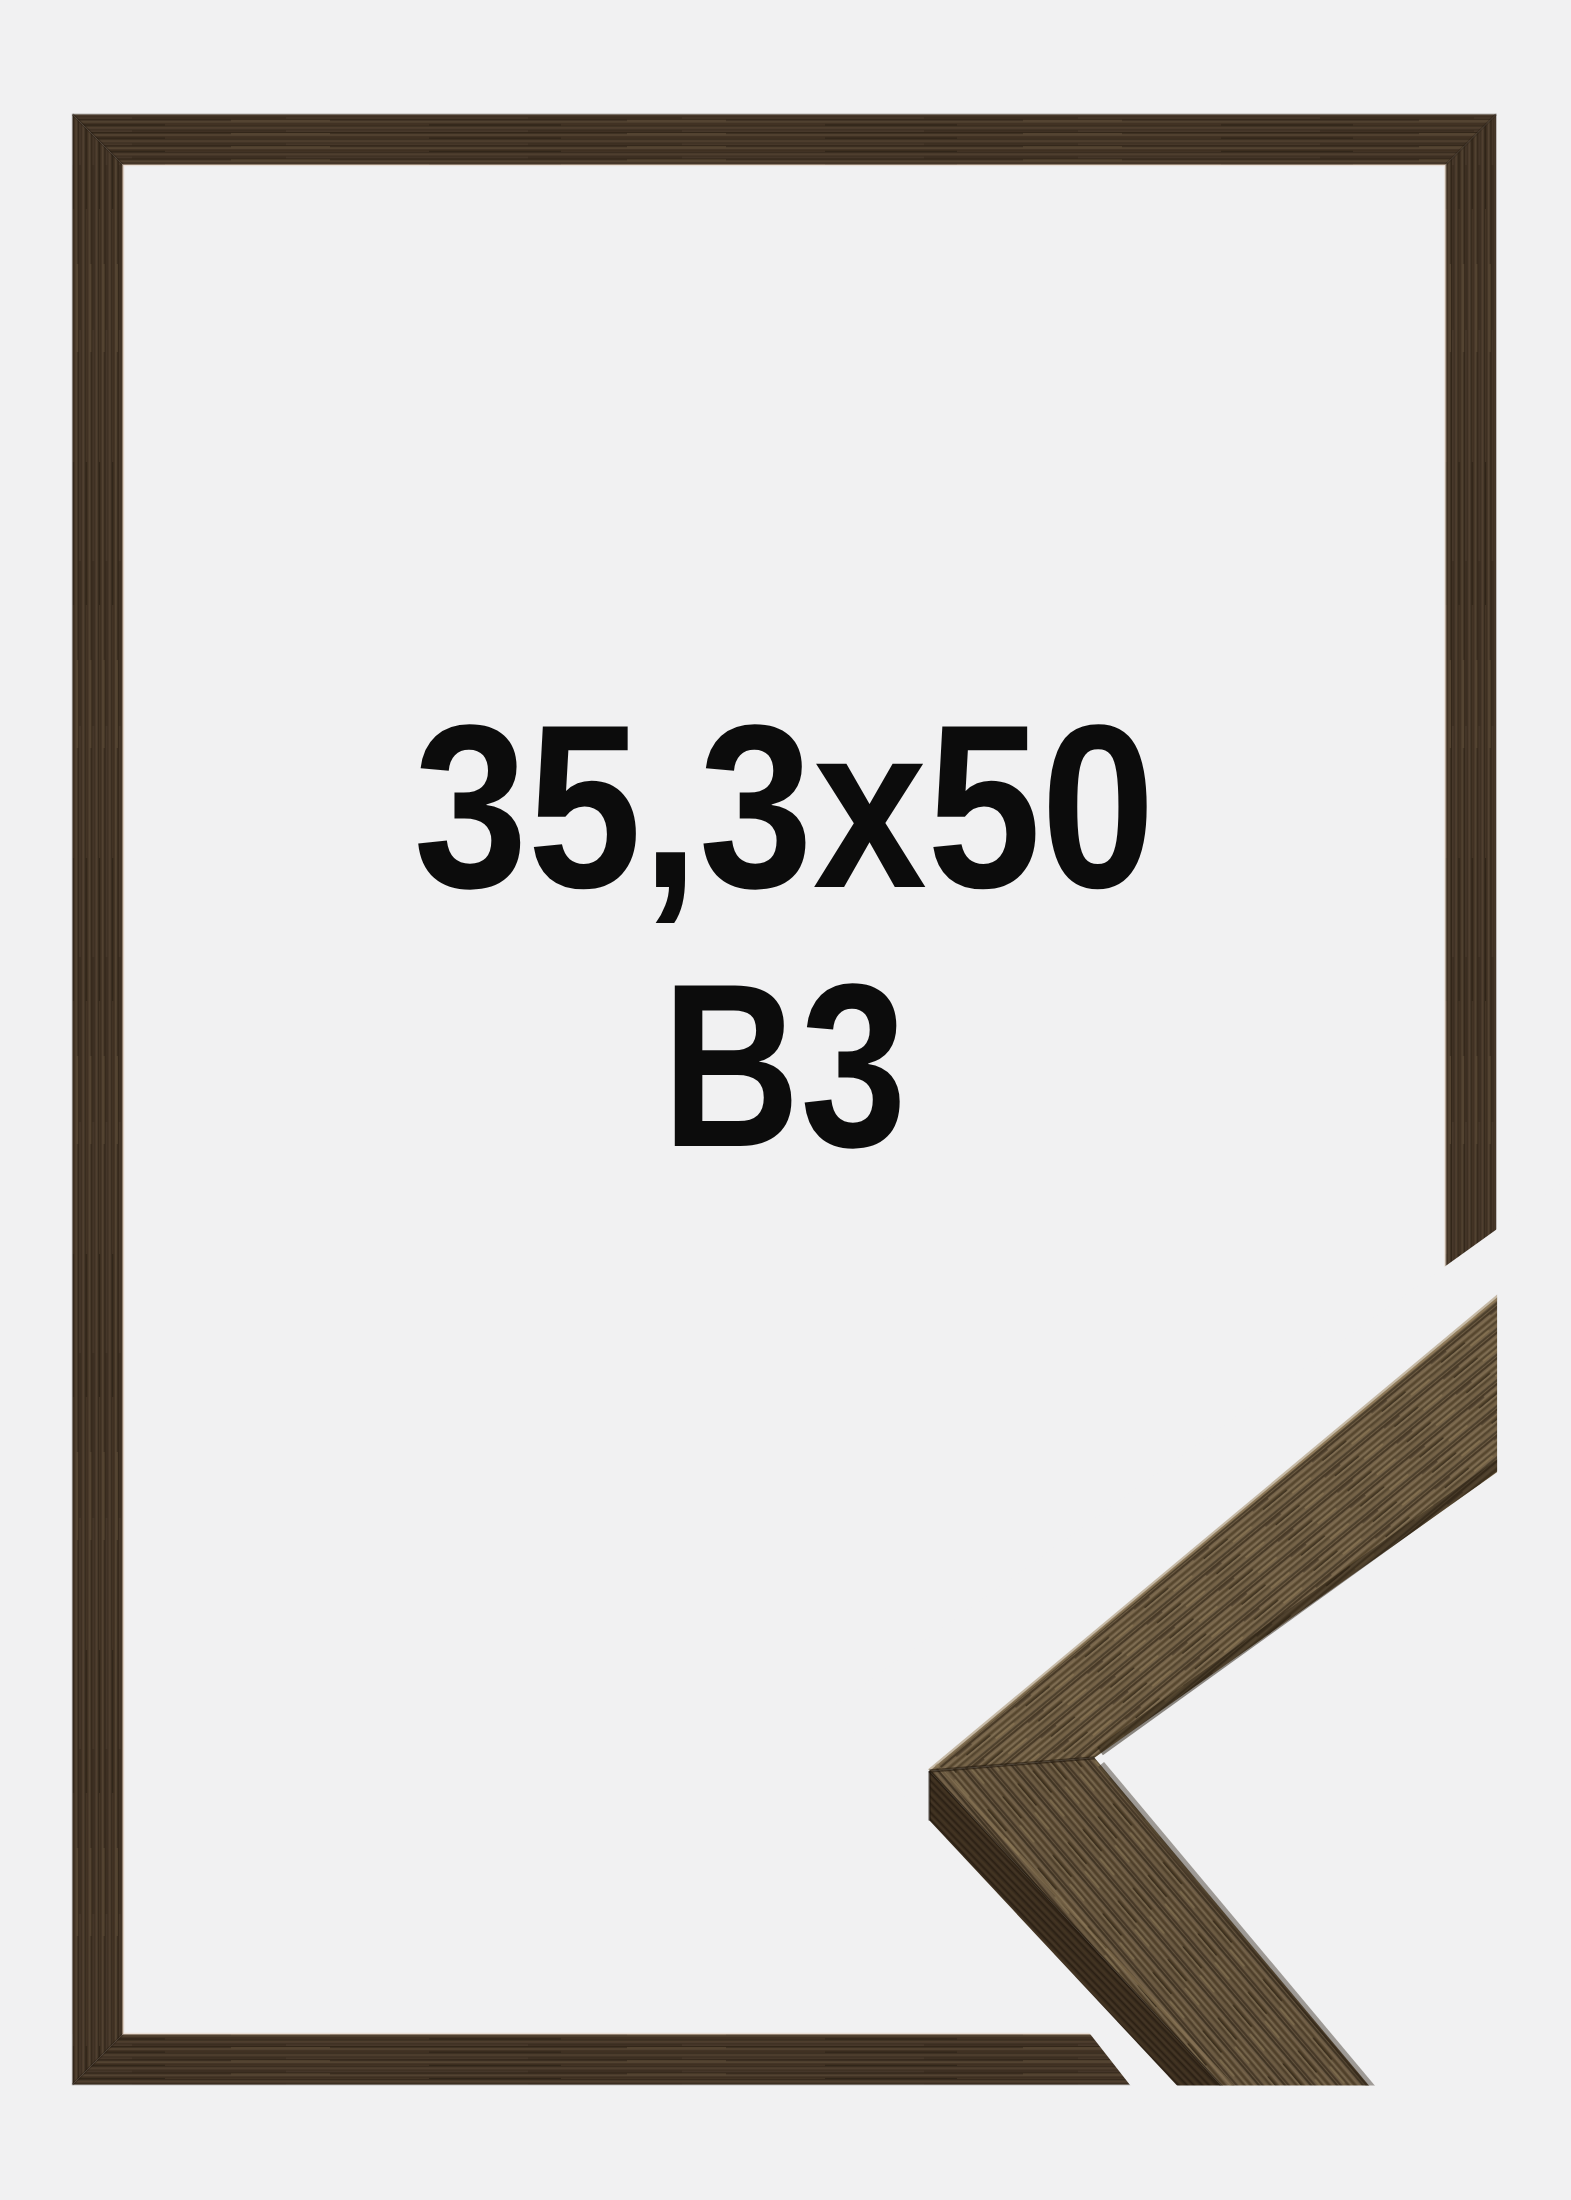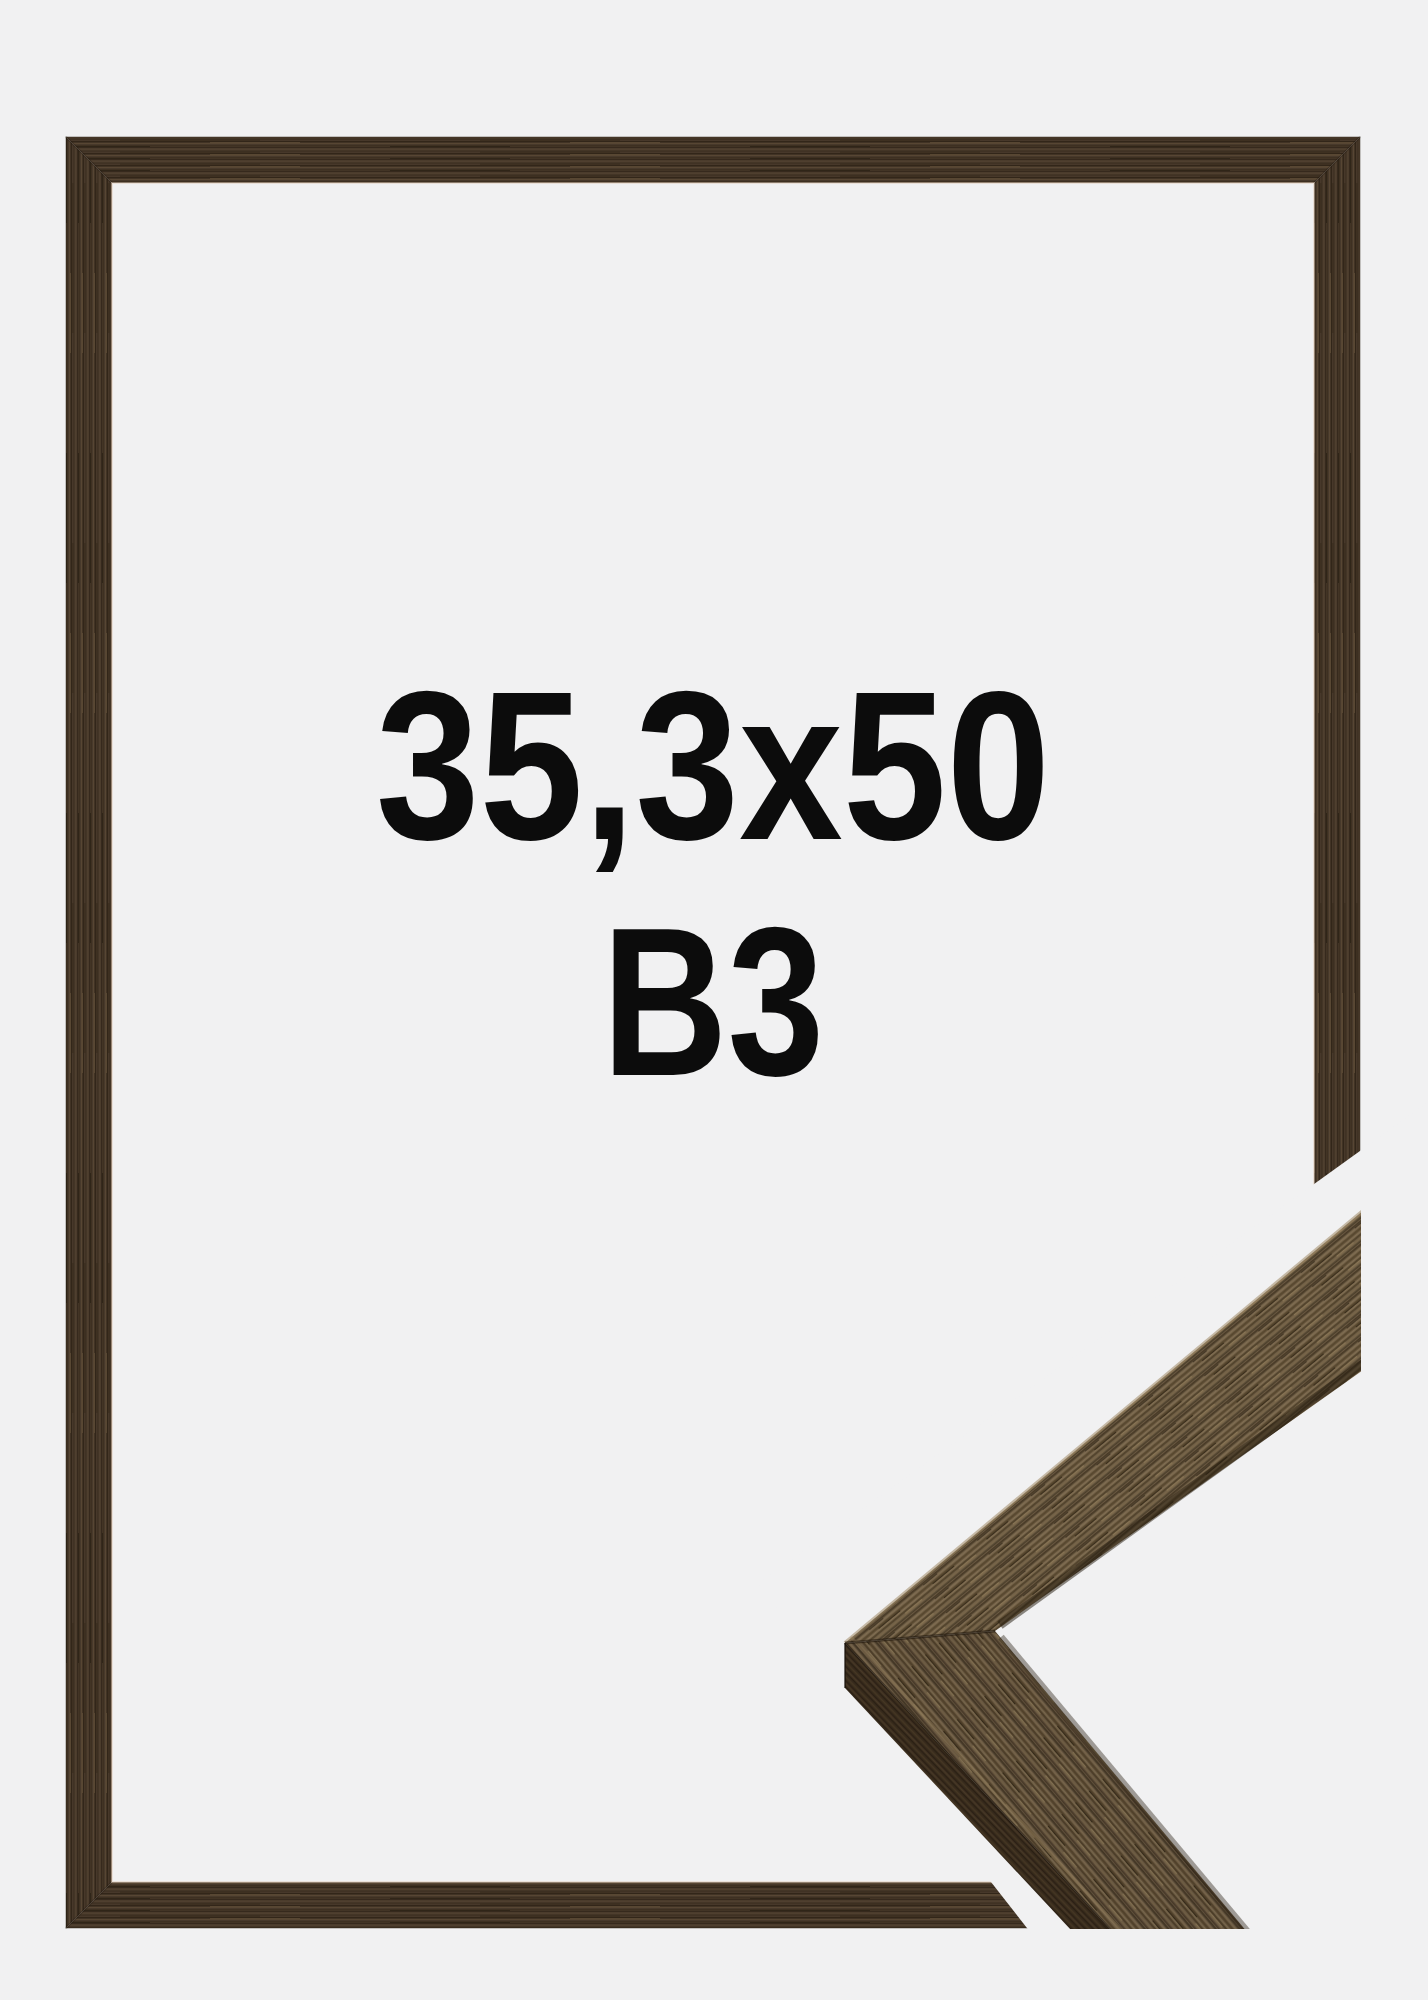--- a/index.html
+++ b/index.html
@@ -6,21 +6,20 @@
   body{
     width:1428px;height:2000px;
     background:#f1f1f2;
     font-family:"Liberation Sans", sans-serif;
     overflow:hidden;
   }
   .canvas{
     position:relative;
     width:1428px;height:1940px;
     background:#f1f1f2;
-    margin-top:33px;
   }
   .scene{position:absolute;left:0;top:0;}
   .size-text{
     font-family:"Liberation Sans", sans-serif;
     font-weight:700;
     fill:#0c0c0c;
   }
 </style>
 </head>
 <body>

